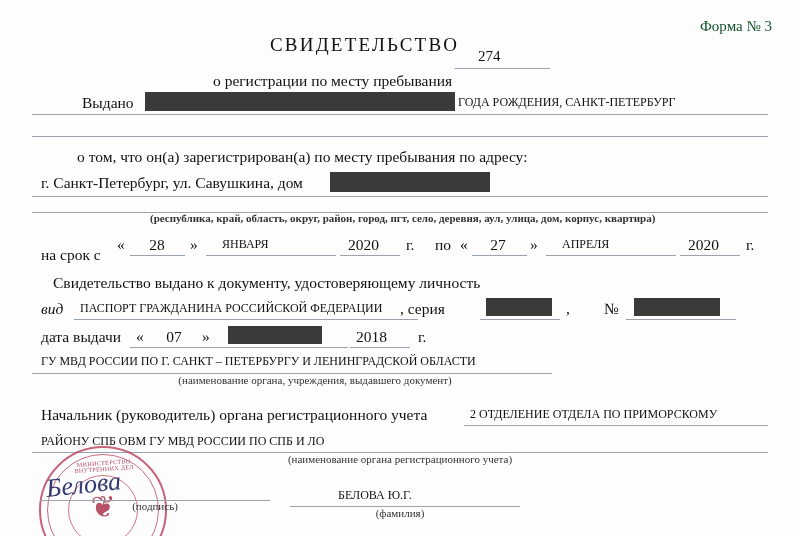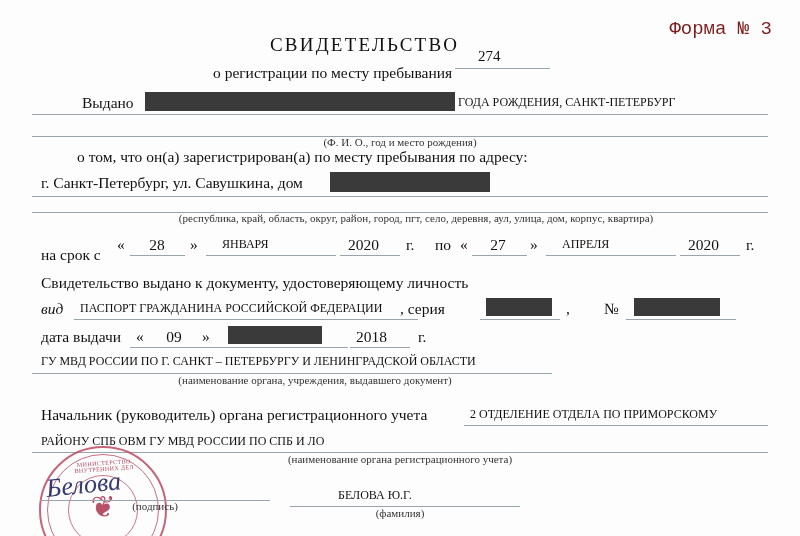--- a/index.html
+++ b/index.html
@@ -20,23 +20,23 @@
     width: 800px;
     height: 536px;
     background: #fdfdfd;
   }
 
   
   .form-no {
     position: absolute;
     top: 18px;
     right: 28px;
-    font-size: 19px;
-    font-family: Liberation Mono, monospace;
-    color: #7f1d1d;
+    font-size: 15px;
+    font-family: Liberation Serif, serif;
+    color: #14532d;
   }
 
   
   .title {
     position: absolute;
     top: 34px;
     left: 243px;
     font-size: 19px;
     letter-spacing: 2.2px;
     font-family: "Liberation Serif", serif;
@@ -52,21 +52,21 @@
   }
   .title-number-rule {
     position: absolute;
     top: 68px;
     left: 455px;
     width: 95px;
     border-bottom: 1px solid #9aa4ae;
   }
   .subtitle {
     position: absolute;
-    top: 64px;
+    top: 72px;
     left: 213px;
     font-size: 15.5px;
     color: #111;
   }
 
   
   .rule {
     position: absolute;
     border-bottom: 1px solid #9aa4ae;
     height: 0;
@@ -185,29 +185,28 @@
   <div class="title-number">274</div>
   <div class="title-number-rule"></div>
   <div class="subtitle">о регистрации по месту пребывания</div>
 
   <div class="lbl" style="top:94px; left:82px;">Выдано</div>
   <div class="redact" style="left:145px; top:92px; width:310px; height:19px;"></div>
   <div class="lbl caps" style="top:95px; left:458px;">ГОДА РОЖДЕНИЯ, САНКТ-ПЕТЕРБУРГ</div>
   <div class="rule" style="left:32px; top:114px; width:736px;"></div>
 
   <div class="rule" style="left:32px; top:136px; width:736px;"></div>
-  <div class="lbl small center" style="top:136px; left:240px; width:320px;">(Ф. И. О., год и место рождения)</div>
 
   <div class="lbl" style="top:148px; left:41px;margin-left:36px;">о том, что он(а) зарегистрирован(а) по месту пребывания по адресу:</div>
 
   <div class="lbl" style="top:174px; left:41px;">г. Санкт-Петербург, ул. Савушкина, дом</div>
   <div class="redact" style="left:330px; top:172px; width:160px; height:20px;"></div>
   <div class="rule" style="left:32px; top:196px; width:736px;"></div>
   <div class="rule" style="left:32px; top:212px; width:736px;"></div>
-  <div class="lbl small center" style="top:212px; left:166px; width:500px;">(республика, край, область, округ, район, город, пгт, село, деревня, аул, улица, дом, корпус, квартира)</div>
+  <div class="lbl small center" style="top:212px; left:150px; width:500px;font-weight:bold;">(республика, край, область, округ, район, город, пгт, село, деревня, аул, улица, дом, корпус, квартира)</div>
 
   <div class="lbl" style="top:236px; left:41px;margin-top:10px;">на срок с</div>
   <div class="lbl quote-mark" style="top:236px; left:117px;">«</div>
   <div class="lbl" style="top:236px; left:137px; width:40px; text-align:center;">28</div>
   <div class="rule" style="left:130px; top:255px; width:55px;"></div>
   <div class="lbl quote-mark" style="top:236px; left:190px;">»</div>
   <div class="lbl caps" style="top:237px; left:222px;">ЯНВАРЯ</div>
   <div class="rule" style="left:206px; top:255px; width:130px;"></div>
   <div class="lbl" style="top:236px; left:348px;">2020</div>
   <div class="rule" style="left:340px; top:255px; width:60px;"></div>
@@ -216,36 +215,36 @@
   <div class="lbl quote-mark" style="top:236px; left:460px;">«</div>
   <div class="lbl" style="top:236px; left:478px; width:40px; text-align:center;">27</div>
   <div class="rule" style="left:472px; top:255px; width:55px;"></div>
   <div class="lbl quote-mark" style="top:236px; left:530px;">»</div>
   <div class="lbl caps" style="top:237px; left:562px;">АПРЕЛЯ</div>
   <div class="rule" style="left:546px; top:255px; width:130px;"></div>
   <div class="lbl" style="top:236px; left:688px;">2020</div>
   <div class="rule" style="left:680px; top:255px; width:60px;"></div>
   <div class="lbl" style="top:236px; left:746px;">г.</div>
 
-  <div class="lbl" style="top:274px; left:41px;">Свидетельство выдано к документу, удостоверяющему личность</div>
+  <div class="lbl" style="top:274px; left:53px;">Свидетельство выдано к документу, удостоверяющему личность</div>
 
   <div class="lbl" style="top:300px; left:41px;font-style:italic;">вид</div>
   <div class="lbl caps" style="top:301px; left:80px;">ПАСПОРТ ГРАЖДАНИНА РОССИЙСКОЙ ФЕДЕРАЦИИ</div>
   <div class="rule" style="left:74px; top:319px; width:344px;"></div>
   <div class="lbl" style="top:300px; left:400px;text-align:right;">, серия</div>
   <div class="redact" style="left:486px; top:298px; width:66px; height:18px;"></div>
   <div class="rule" style="left:480px; top:319px; width:80px;"></div>
   <div class="lbl" style="top:300px; left:566px;">,</div>
   <div class="lbl" style="top:300px; left:604px;">№</div>
   <div class="redact" style="left:634px; top:298px; width:86px; height:18px;"></div>
   <div class="rule" style="left:626px; top:319px; width:110px;"></div>
 
   <div class="lbl" style="top:328px; left:41px;">дата выдачи</div>
   <div class="lbl quote-mark" style="top:328px; left:136px;">«</div>
-  <div class="lbl" style="top:328px; left:156px; width:36px; text-align:center;">09</div>
+  <div class="lbl" style="top:328px; left:156px; width:36px; text-align:center;">07</div>
   <div class="lbl quote-mark" style="top:328px; left:202px;">»</div>
   <div class="redact" style="left:228px; top:326px; width:94px; height:18px;"></div>
   <div class="rule" style="left:130px; top:347px; width:218px;"></div>
   <div class="lbl" style="top:328px; left:356px;">2018</div>
   <div class="rule" style="left:350px; top:347px; width:60px;"></div>
   <div class="lbl" style="top:328px; left:418px;">г.</div>
 
   <div class="lbl caps" style="top:354px; left:41px;">ГУ  МВД  РОССИИ  ПО  Г. САНКТ – ПЕТЕРБУРГУ  И  ЛЕНИНГРАДСКОЙ ОБЛАСТИ</div>
   <div class="rule" style="left:32px; top:373px; width:520px;"></div>
   <div class="lbl small center" style="top:374px; left:150px; width:330px;">(наименование органа, учреждения, выдавшего документ)</div>

